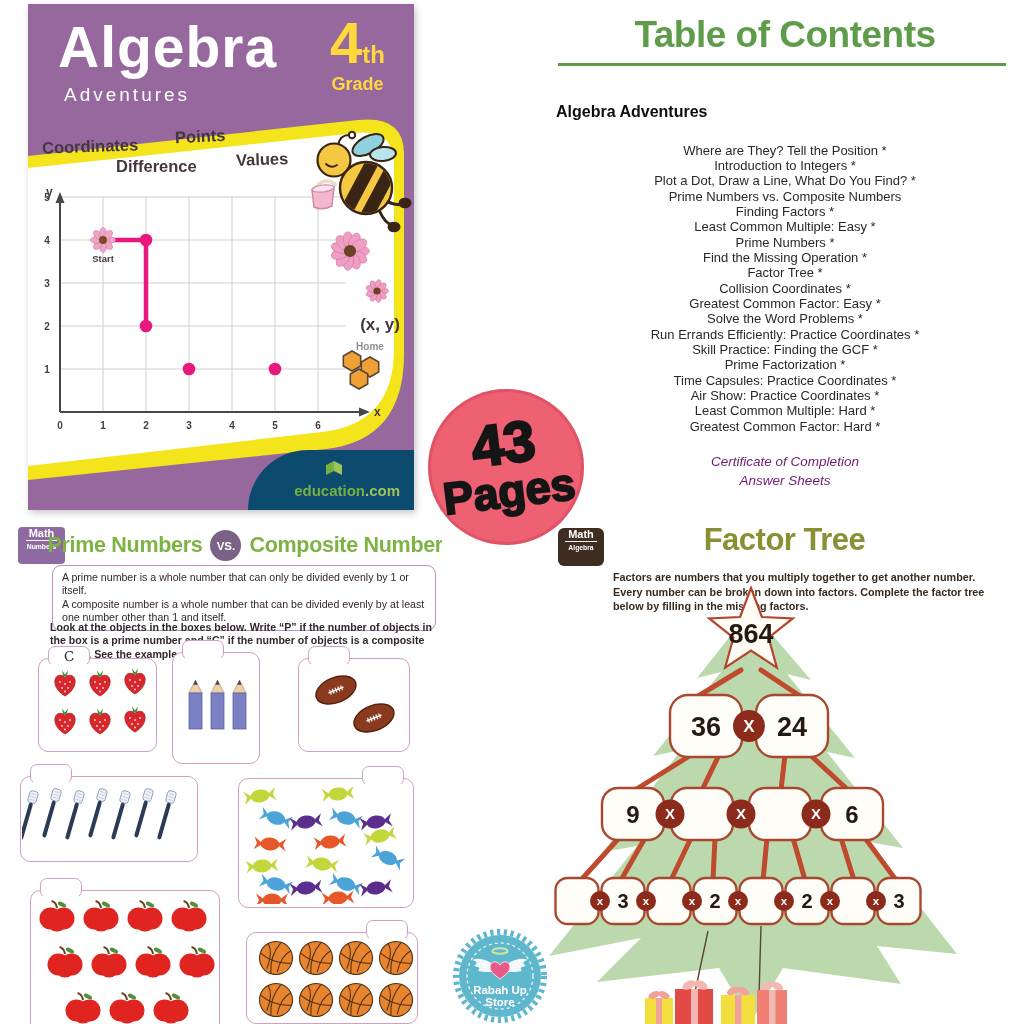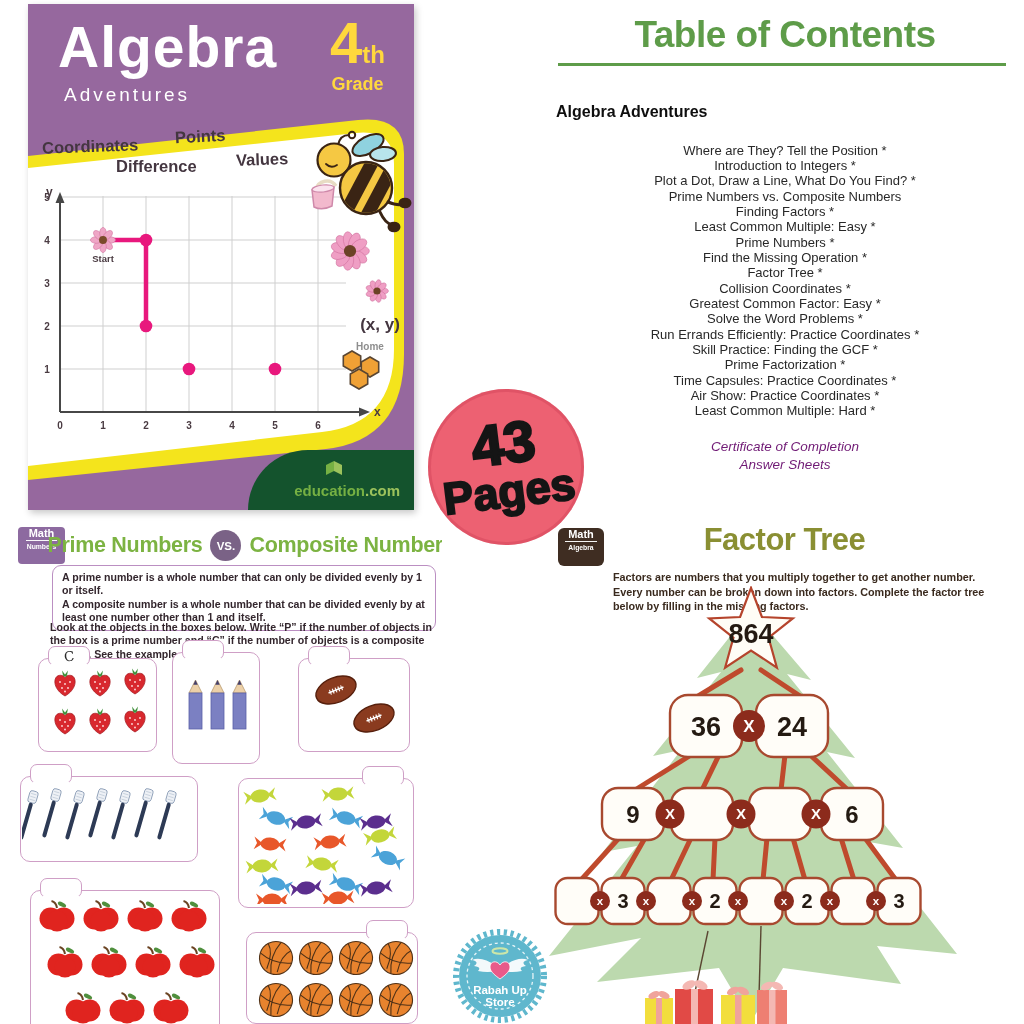--- a/index.html
+++ b/index.html
@@ -16,21 +16,21 @@
   .grade .n{display:flex;align-items:baseline;font-weight:bold;line-height:58px}
   .grade .num{font-size:58px}.grade .suf{font-size:24px}
   .grade .lbl{font-size:18px;font-weight:bold;margin-top:-10px}
   .word{position:absolute;font-weight:bold;color:#443640;font-size:16.5px}
   .w0{left:14px;top:133px;transform:rotate(-2deg)}
   .w1{left:147px;top:123px;transform:rotate(-3deg)}
   .w2{left:88px;top:153px}
   .w3{left:208px;top:146px;transform:rotate(-2deg)}
   .grid-svg{left:8px;top:180px}
   .bee{left:276px;top:124px}
-  .edu-blob{right:0;bottom:0;width:166px;height:60px;background:#14532d;border-radius:90px 0 0 0;
+  .edu-blob{right:0;bottom:0;width:166px;height:60px;background:#0c4a6e;border-radius:90px 0 0 0;
             display:flex;align-items:flex-end;justify-content:flex-end;padding:0 14px 11px 0;box-sizing:border-box}
   .edu-name{color:#76b043;font-weight:bold;font-size:15px}
   .edu-tld{color:#9cc25c;font-weight:bold;font-size:15px}
   .edu-book{position:absolute;right:70px;top:9px}
 
   
   .toc{left:556px;top:14px;width:458px}
   .toc-title{text-align:center;font-size:37px;font-weight:bold;color:var(--toc-green,#5e9c49);letter-spacing:-.5px}
   .toc-rule{height:2.5px;background:var(--toc-green,#5e9c49);margin:7px 0 0 2px;width:448px}
   .toc-heading{text-align:left;font-size:16px;font-weight:bold;color:#0e0e0e;margin-top:37px}
@@ -54,21 +54,21 @@
   .sbadge .b{font-size:6.8px;font-weight:bold;margin-top:2px}
 
   
   .prime{left:10px;top:524px;width:432px;height:500px}
   .prime-badge{left:8px;top:3px;width:47px;height:37px;background:#8d6aa0;border-radius:4px}
   .pn-title{position:absolute;left:50px;top:6px;width:382px;display:flex;align-items:center;justify-content:center;gap:8px}
   .pn-green{font-size:21.5px;font-weight:bold;color:var(--worksheet-green,#7cb342);letter-spacing:-.3px;white-space:nowrap}
   .vs{width:31px;height:31px;border-radius:50%;background:var(--vs-purple,#7a6286);color:#fff;font-size:11.5px;
       font-weight:bold;display:flex;align-items:center;justify-content:center;flex:0 0 auto}
   .defbox{position:absolute;left:42px;top:41px;width:364px;border:1.7px solid #bb8fc2;border-radius:9px;
-          padding:5px 9px;font-size:10.6px;font-weight:bold;line-height:13.4px;color:#33262d}
+          padding:5px 9px;font-size:10.6px;font-weight:normal;line-height:13.4px;color:#33262d}
   .instr{position:absolute;left:40px;top:97px;width:394px;font-size:10.6px;font-weight:bold;line-height:13.4px;color:#33262d}
   .obox{position:absolute;border:1.7px solid #cf9fc6;border-radius:10px;background:#fff}
   .tab{position:absolute;top:-13px;width:42px;height:20px;border:1.7px solid #cf9fc6;border-radius:7px;
        background:#fff;box-sizing:border-box;text-align:center}
   .tab::after{content:"";position:absolute;left:2px;right:2px;bottom:-4px;height:5px;background:#fff}
   .tabL{left:9px}.tabR{right:9px}
   .exC{position:relative;z-index:2;font-family:"DejaVu Serif",serif;font-size:13.5px;line-height:15px;color:#2b2b2b;
        display:inline-block;transform:rotate(-6deg)}
 
   
@@ -246,20 +246,21 @@
       <div class="toc-item">Factor Tree *</div>
       <div class="toc-item">Collision Coordinates *</div>
       <div class="toc-item">Greatest Common Factor: Easy *</div>
       <div class="toc-item">Solve the Word Problems *</div>
       <div class="toc-item">Run Errands Efficiently: Practice Coordinates *</div>
       <div class="toc-item">Skill Practice: Finding the GCF *</div>
       <div class="toc-item">Prime Factorization *</div>
       <div class="toc-item">Time Capsules: Practice Coordinates *</div>
       <div class="toc-item">Air Show: Practice Coordinates *</div>
       <div class="toc-item">Least Common Multiple: Hard *</div>
+      <div class="toc-item">Greatest Common Factor: Hard *</div>
     </div>
   <div class="toc-extras">
     <div class="toc-extra">Certificate of Completion</div>
     <div class="toc-extra">Answer Sheets</div>
   </div>
 </div>
 
 <div class="abs pages-badge">
   <div class="pb-rot">
     <div class="pb-num">43</div>

